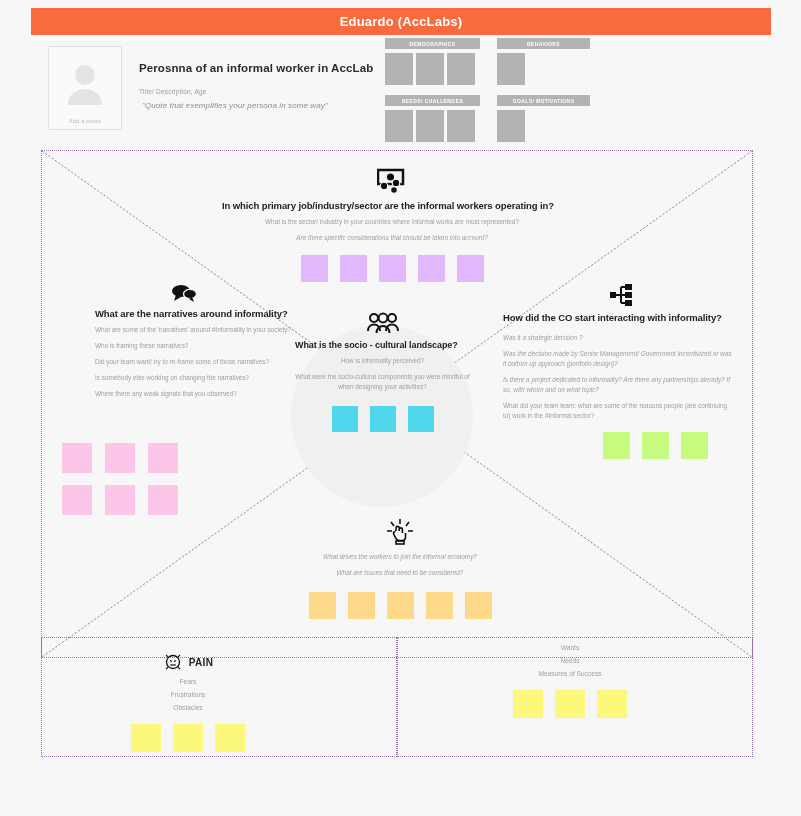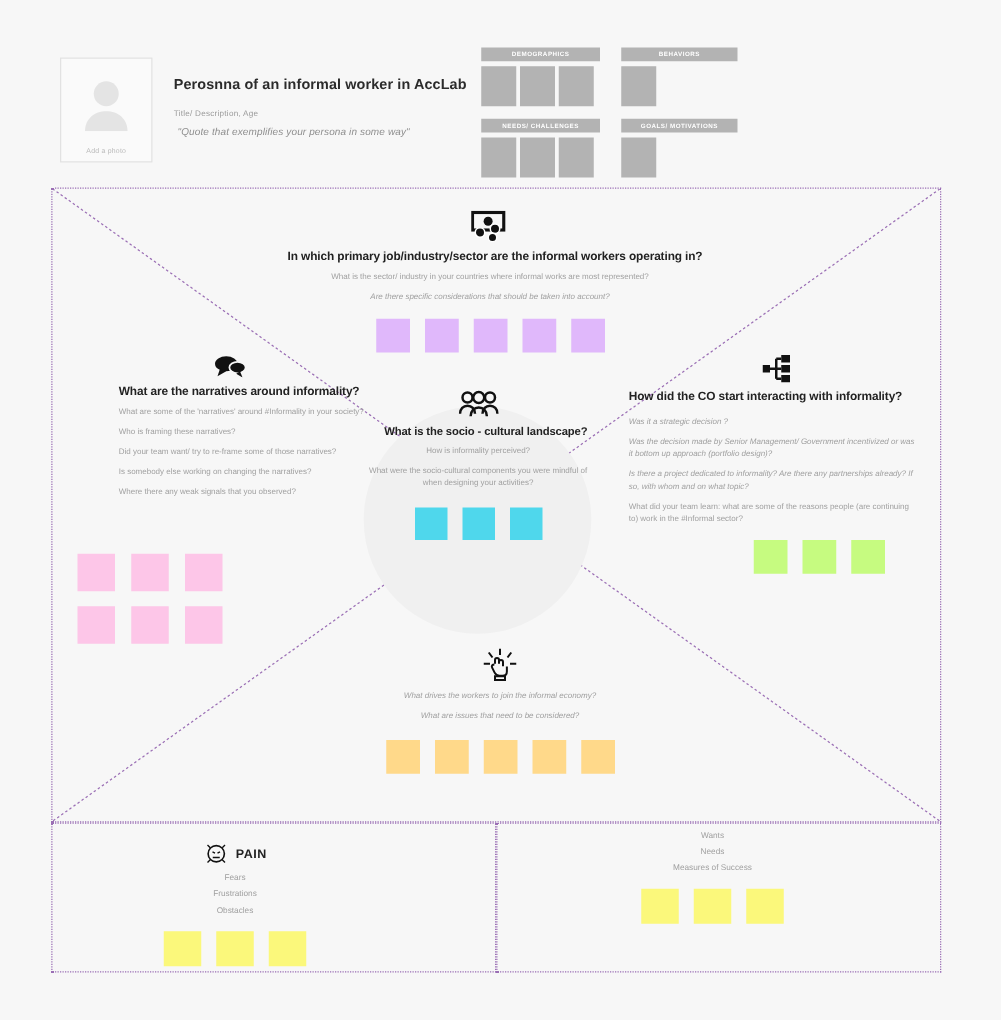--- a/index.html
+++ b/index.html
@@ -64,21 +64,21 @@
 
   .center-circle{
     position:absolute;left:291px;top:325px;width:182px;height:182px;
     border-radius:50%;background:#f0f0f0;
   }
 
   
   .section{position:absolute;}
   .sec-icon{display:flex;justify-content:center;margin-bottom:6px;}
   .sec-head{
-    font-size:9.5px;font-weight:700;color:#222;text-align:right;
+    font-size:9.5px;font-weight:700;color:#222;text-align:left;
     letter-spacing:-.1px;
   }
   .sec-q{font-size:6.4px;color:#a0a0a0;text-align:center;margin-top:6px;line-height:1.55;}
   .sec-q.it{font-style:italic;}
   .sec-q.left{text-align:left;}
   .notes{display:flex;gap:12px;justify-content:center;}
   .note{width:26px;height:26px;}
   .note.lg{width:27px;height:27px;}
 
   
@@ -107,40 +107,43 @@
 
   
   #sec-co{left:497px;top:284px;width:235px;}
   #sec-co .sec-head{text-align:left;padding-left:6px;}
   #sec-co .sec-icon{justify-content:flex-start;margin-left:113px;}
 
   
   #sec-reasons{left:260px;top:518px;width:280px;}
 
   
-  .pg-row{position:absolute;left:41px;top:658px;width:712px;height:120px;}
+  .pg-row{position:absolute;left:41px;top:637px;width:712px;height:120px;}
   .pg-box{
     position:absolute;top:0;height:120px;
     border:1px dotted #9b6fb5;box-sizing:border-box;
   }
   #pain-box{left:0;width:356px;}
   #gain-box{left:356px;width:356px;}
   .pg-title-row{display:flex;align-items:center;justify-content:center;gap:6px;margin-top:14px;}
   .pg-title{font-size:10px;font-weight:700;color:#222;letter-spacing:.4px;}
   .pg-item{font-size:6.6px;color:#a0a0a0;text-align:center;margin-top:6px;}
   .pg-notes{display:flex;gap:12px;justify-content:center;margin-top:13px;}
   .pg-notes div{width:30px;height:28px;background:#fbf87b;}
   .pain-offset{margin-left:-62px;}
   .gain-offset{margin-left:-10px;}
 </style>
 </head>
 <body>
 
 <div class="board">
 
+  <div class="titlebar">
+    <span>Eduardo (AccLabs)</span>
+  </div>
 
   <div class="photo-box">
     <svg class="avatar-glyph" width="40" height="44" viewBox="0 0 40 44">
       <circle cx="20" cy="14" r="10" fill="#e4e4e4"></circle>
       <path d="M3 44c0-10 7.6-16 17-16s17 6 17 16z" fill="#e4e4e4"></path>
     </svg>
     <span class="add-photo-label">Add a photo</span>
   </div>
 
   <div class="persona-title">Perosnna of an informal worker in AccLab</div>

